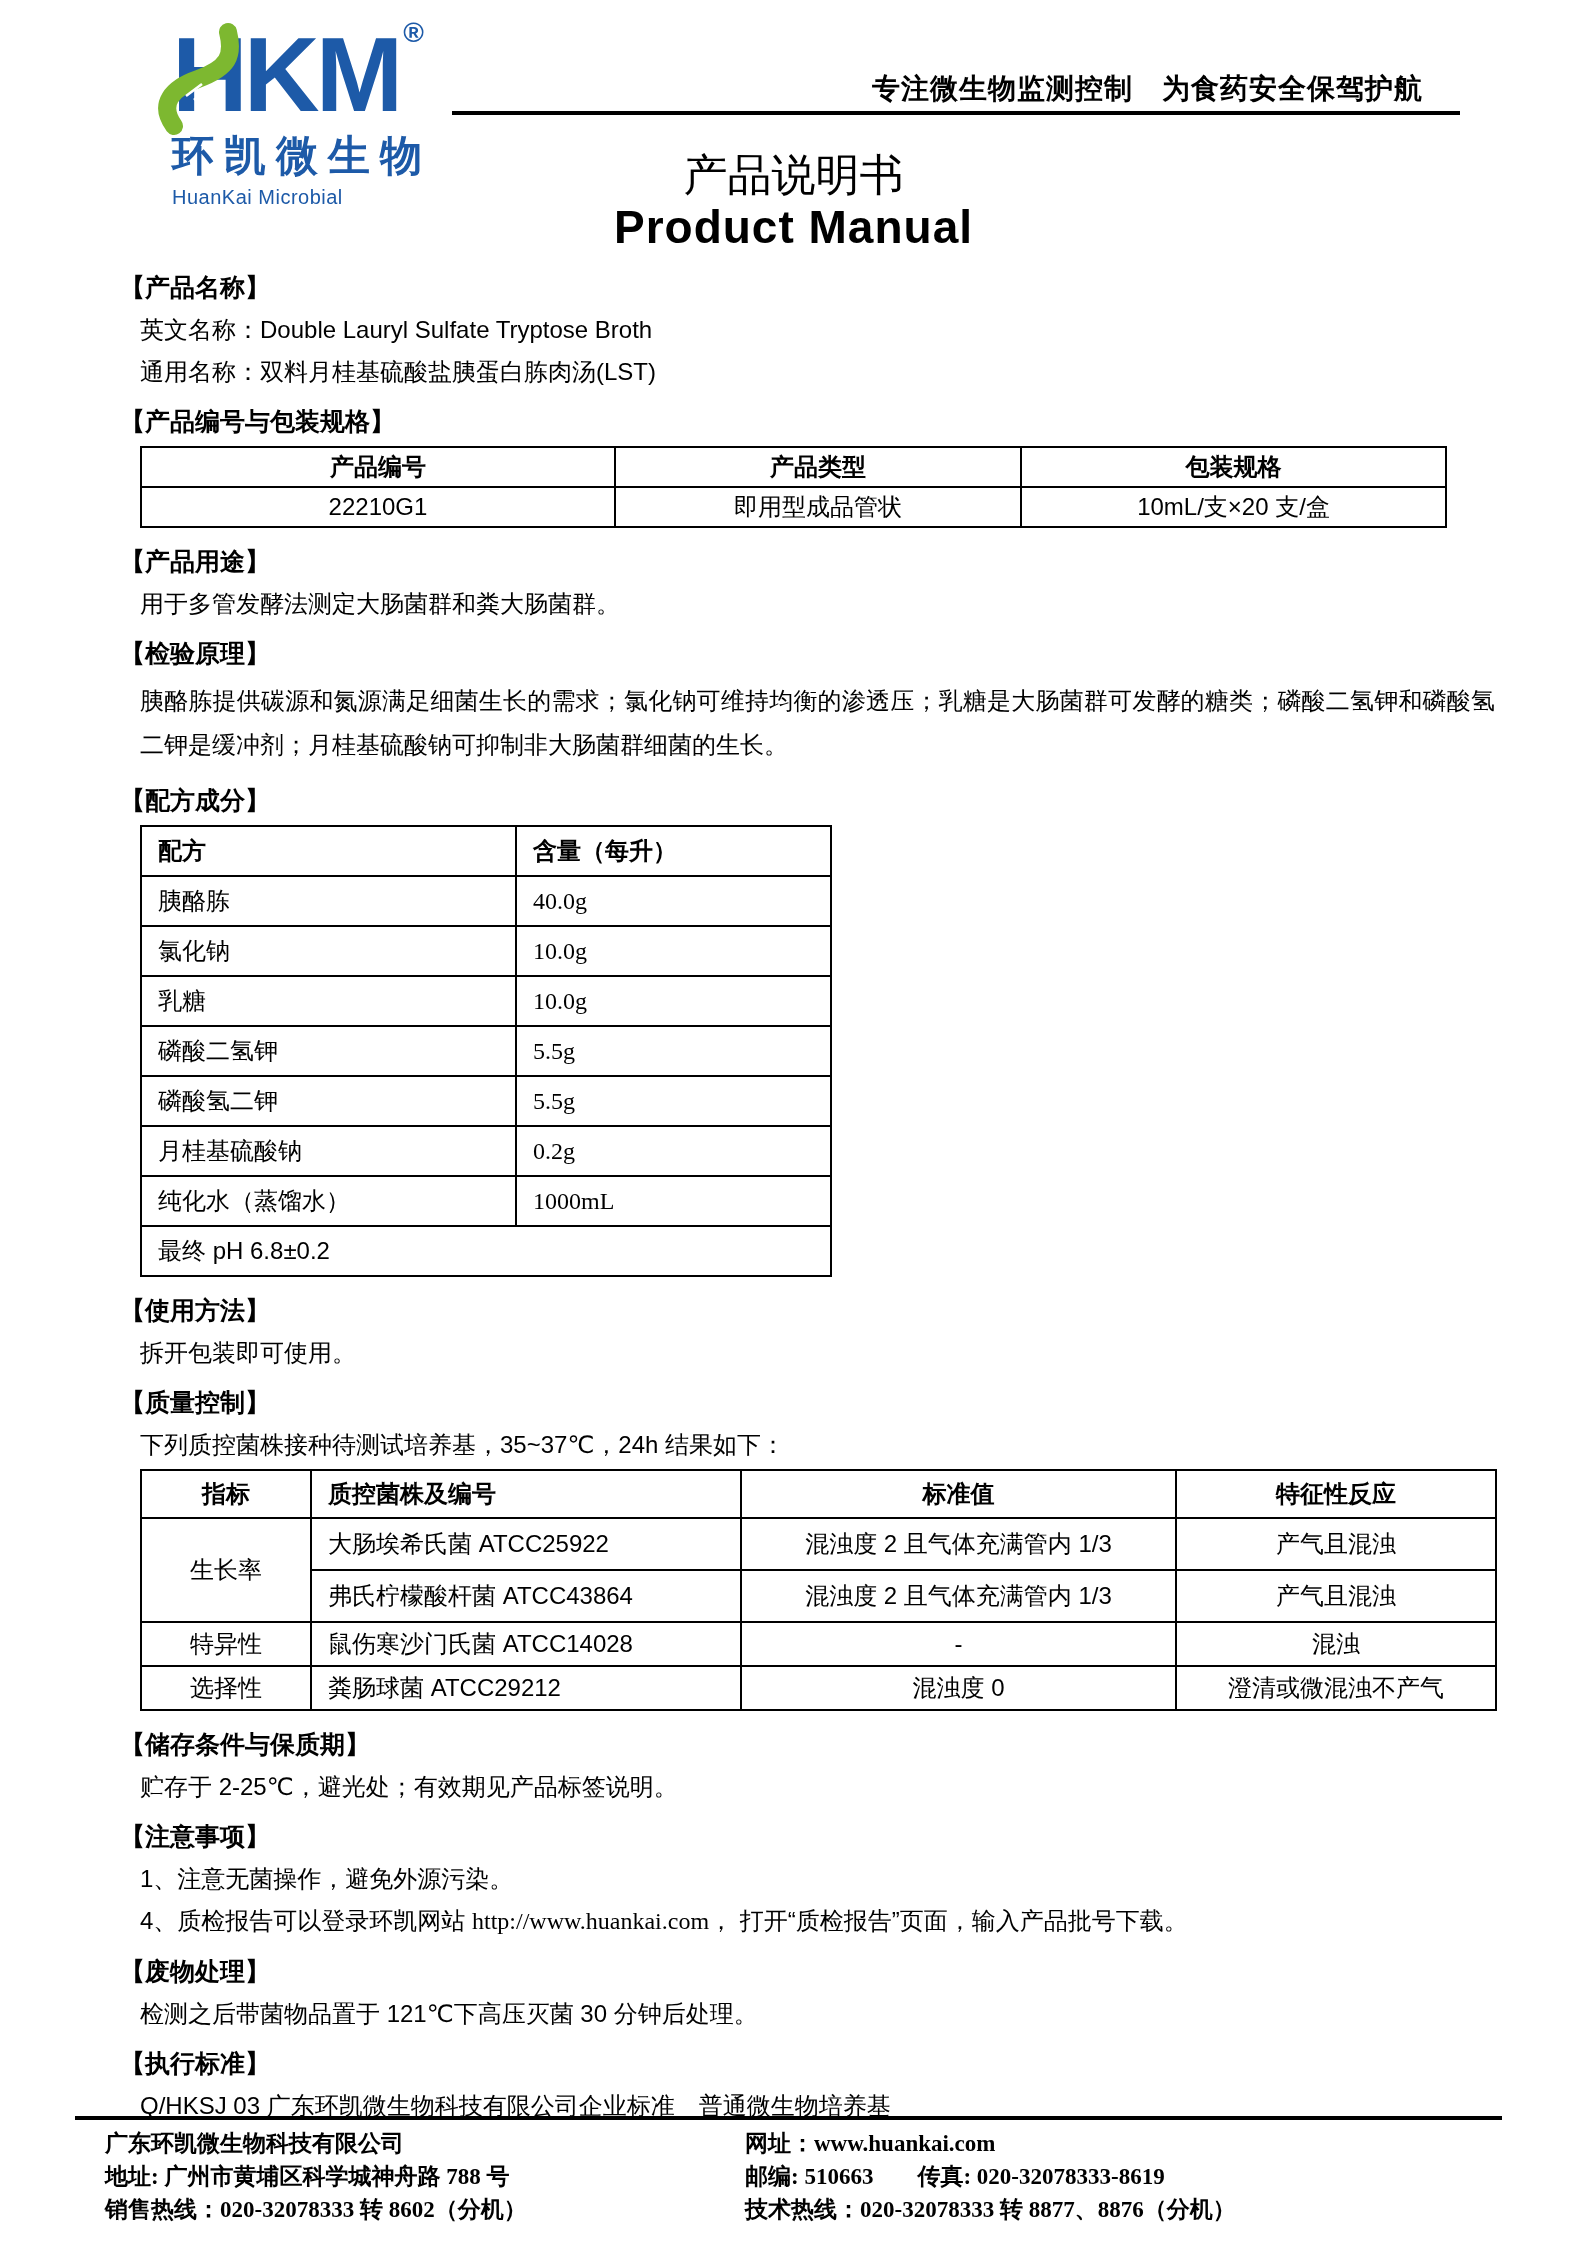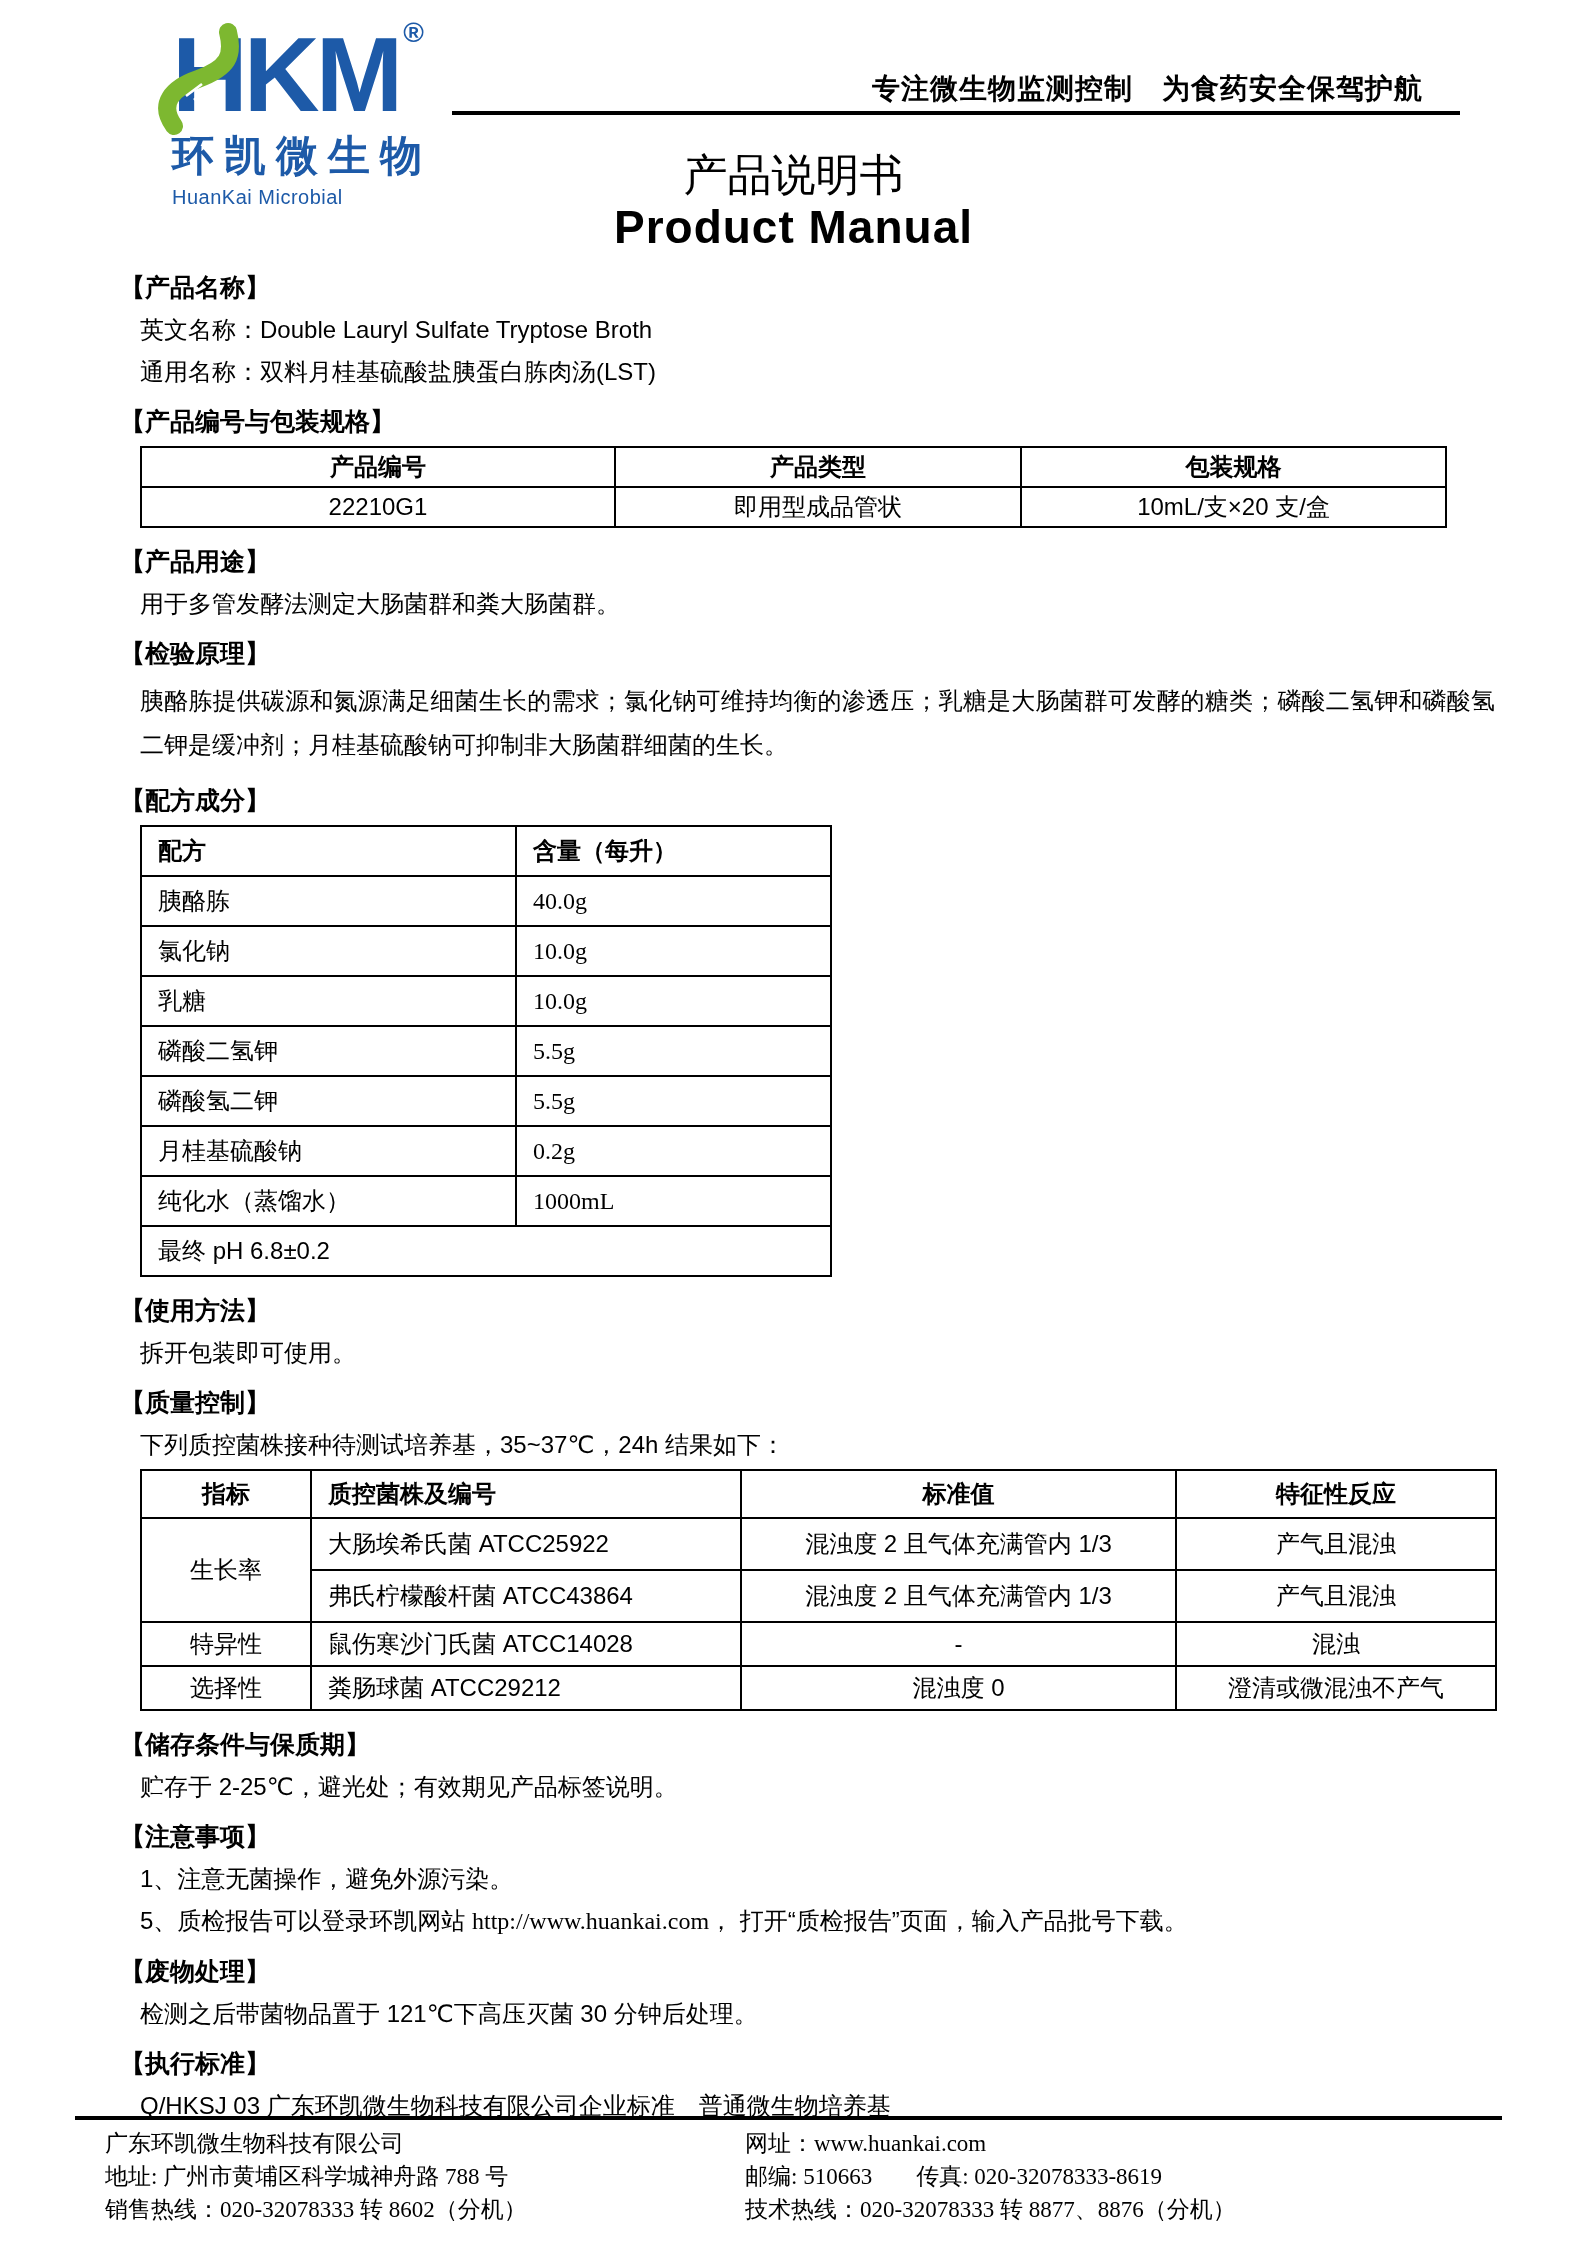--- a/index.html
+++ b/index.html
@@ -48,21 +48,21 @@
 
   .qc-table{width:1355px;}
   .qc-table th{height:46px;}
   .qc-table tr.r-grow td{height:50px;}
   .qc-table tr.r-small td{height:42px;}
 
   
   .footer{position:absolute;top:2116px;left:75px;right:85px;border-top:4px solid #000;padding-top:8px;}
   .footer-grid{display:grid;grid-template-columns:640px 1fr;}
   .footer-col{padding-left:30px;}
-  .footer p{margin:0 0 2px;font-family:"Liberation Serif","DejaVu Serif",serif;font-size:23px;line-height:31px;white-space:nowrap;}
+  .footer p{margin:0 0 2px;font-family:"Liberation Serif","DejaVu Serif",serif;font-size:23px;line-height:31px;white-space:nowrap;font-weight:bold;}
   .gap{margin-right:44px;}
 </style>
 </head>
 <body>
 
 <div class="page">
 
   <div class="header">
     <div class="logo">
       <div class="logo-mark">
@@ -210,21 +210,21 @@
         <td class="c">澄清或微混浊不产气</td>
       </tr>
     </tbody>
       </table>
 
     <div class="sec-h">【储存条件与保质期】</div>
     <div class="para">贮存于 2-25℃，避光处；有效期见产品标签说明。</div>
 
     <div class="sec-h">【注意事项】</div>
     <div class="para">1、注意无菌操作，避免外源污染。</div>
-    <div class="para"><span>5、质检报告可以登录环凯网站 </span><span class="serif">http://www.huankai.com</span><span>，  打开“质检报告”页面，输入产品批号下载。</span></div>
+    <div class="para"><span>4、质检报告可以登录环凯网站 </span><span class="serif">http://www.huankai.com</span><span>，  打开“质检报告”页面，输入产品批号下载。</span></div>
 
     <div class="sec-h">【废物处理】</div>
     <div class="para">检测之后带菌物品置于 121℃下高压灭菌 30 分钟后处理。</div>
 
     <div class="sec-h">【执行标准】</div>
     <div class="para">Q/HKSJ 03  广东环凯微生物科技有限公司企业标准　普通微生物培养基</div>
   </div>
 
   <div class="footer">
     <div class="footer-grid">

